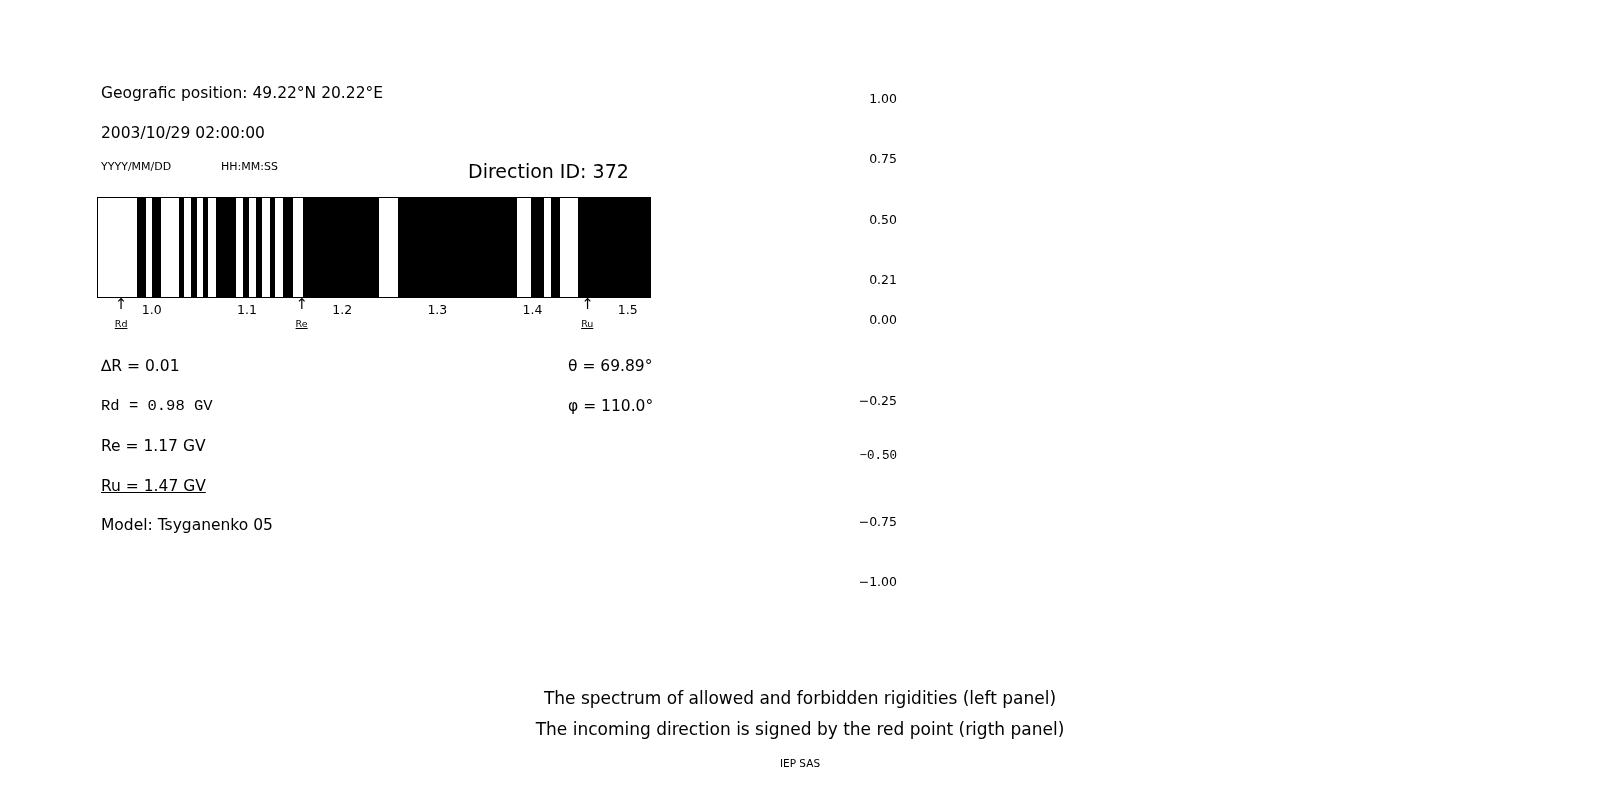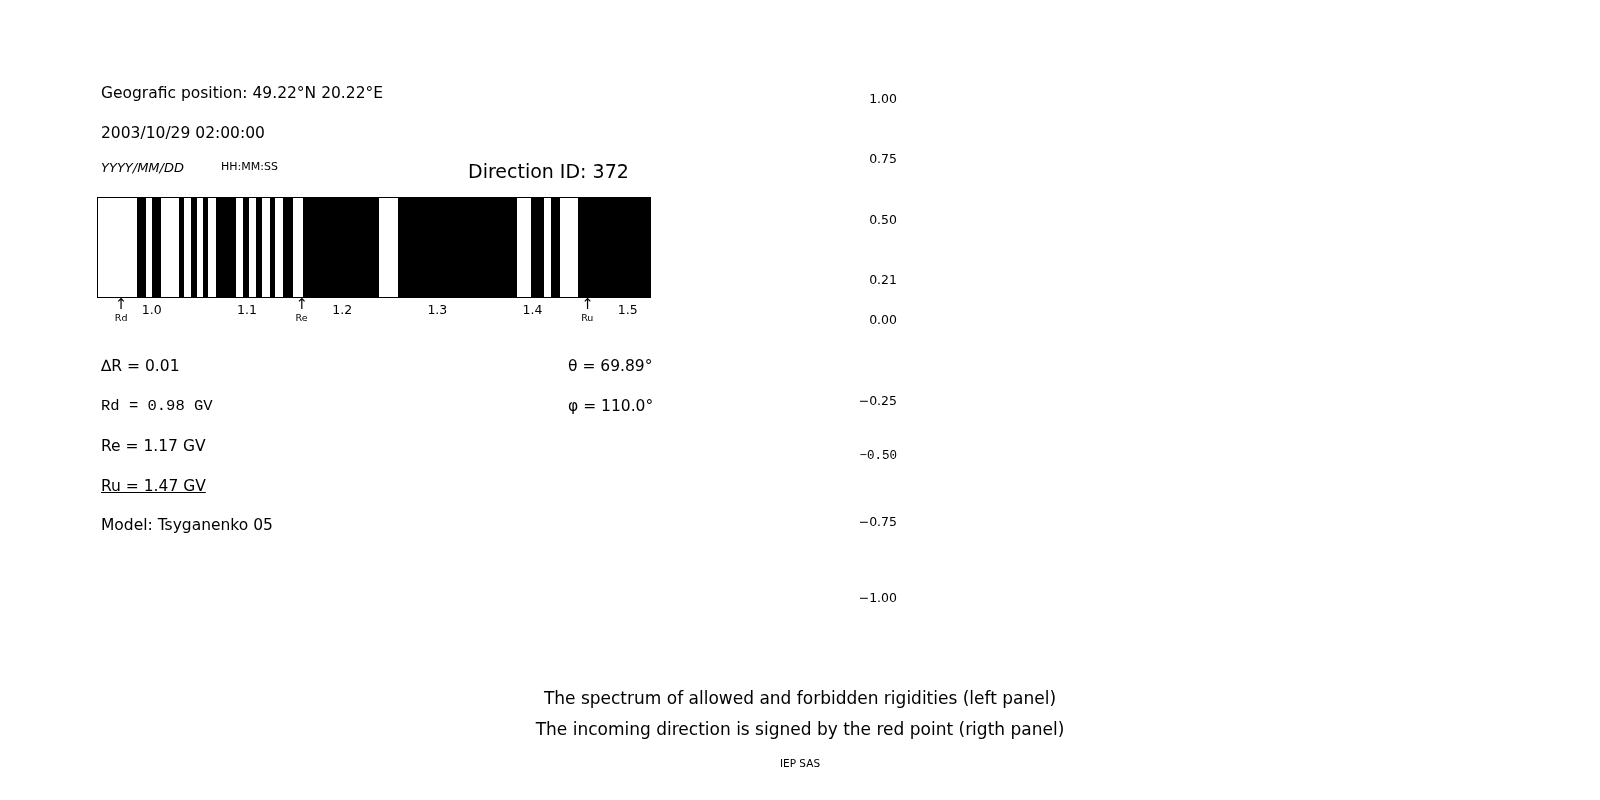--- a/index.html
+++ b/index.html
@@ -7,38 +7,38 @@
     width:1600px;height:800px;background:#ffffff;
     font-family:"DejaVu Sans", sans-serif;
     color:#000000;position:relative;overflow:hidden;
   }
   .panel-left{position:absolute;left:0;top:0;width:760px;height:660px;}
   .panel-right{position:absolute;left:790px;top:0;width:810px;height:660px;}
 
   
   .geo{position:absolute;left:101px;top:84px;font-size:15.5px;}
   .datetime{position:absolute;left:101px;top:124px;font-size:15.5px;}
-  .fmt-date{position:absolute;left:101px;top:160px;font-size:13px;font-style:italic;}
+  .fmt-date{position:absolute;left:101px;top:160px;font-size:11px;}
   .fmt-time{position:absolute;left:221px;top:160px;font-size:11px;}
   .dirid{position:absolute;left:468px;top:160px;font-size:19px;}
 
   
   .barcode{
     position:absolute;left:97px;top:197px;width:554px;height:101px;
     background:#ffffff;border:1px solid #000;box-sizing:border-box;
     overflow:hidden;
   }
   .bar{position:absolute;top:0;height:100%;background:#000;}
 
   
   .axis-ticks{position:absolute;left:97px;top:298px;width:556px;height:26px;}
   .tick-label{position:absolute;font-size:12.5px;transform:translateX(-50%);top:4px;}
   .marker{position:absolute;width:12px;text-align:center;transform:translateX(-50%);}
   .marker .arrow{display:block;font-size:15px;line-height:12px;}
-  .marker .mlab{display:block;font-size:9.5px;margin-top:2px;}
+  .marker .mlab{display:block;font-size:9.5px;margin-top:8px;text-decoration:underline;}
 
   .stat{position:absolute;font-size:15.5px;}
   .ytick{position:absolute;right:908px;font-size:12.5px;transform:translateY(-50%);text-align:right;width:70px;}
 
   
   .cap1{position:absolute;left:50%;top:688px;transform:translateX(-50%);font-size:17px;white-space:nowrap;}
   .cap2{position:absolute;left:50%;top:719px;transform:translateX(-50%);font-size:17px;white-space:nowrap;}
   .footer{position:absolute;left:50%;top:757px;transform:translateX(-50%);font-size:10.5px;white-space:nowrap;}
 </style>
 </head>
@@ -93,21 +93,21 @@
   <div class="stat" style="left:101px;top:397px;font-family:Liberation Mono, monospace;">Rd = 0.98 GV</div>
   <div class="stat" style="left:101px;top:437px;">Re = 1.17 GV</div>
   <div class="stat" style="left:101px;top:477px;text-decoration:underline;">Ru = 1.47 GV</div>
   <div class="stat" style="left:101px;top:516px;">Model: Tsyganenko 05</div>
   <div class="stat" style="left:568px;top:357px;">θ = 69.89°</div>
   <div class="stat" style="left:568px;top:397px;">φ = 110.0°</div>
 </div>
 
 <div class="panel-right">
 
-<div class="ytick" style="top: 581px; right: 703px; margin-top: 16px;">−1.00</div>
+<div class="ytick" style="top: 581px; right: 703px;">−1.00</div>
     <div class="ytick" style="top: 520.625px; right: 703px;">−0.75</div>
     <div class="ytick" style="top: 456px; right: 703px; font-family: Liberation Mono, monospace;">−0.50</div>
     <div class="ytick" style="top: 399.875px; right: 703px;">−0.25</div>
     <div class="ytick" style="top: 319px; right: 703px;">0.00</div>
     <div class="ytick" style="top: 279.125px; right: 703px;">0.21</div>
     <div class="ytick" style="top: 218.75px; right: 703px;">0.50</div>
     <div class="ytick" style="top: 158.375px; right: 703px;">0.75</div>
     <div class="ytick" style="top: 98px; right: 703px; text-align: right;">1.00</div>
   </div>
 

